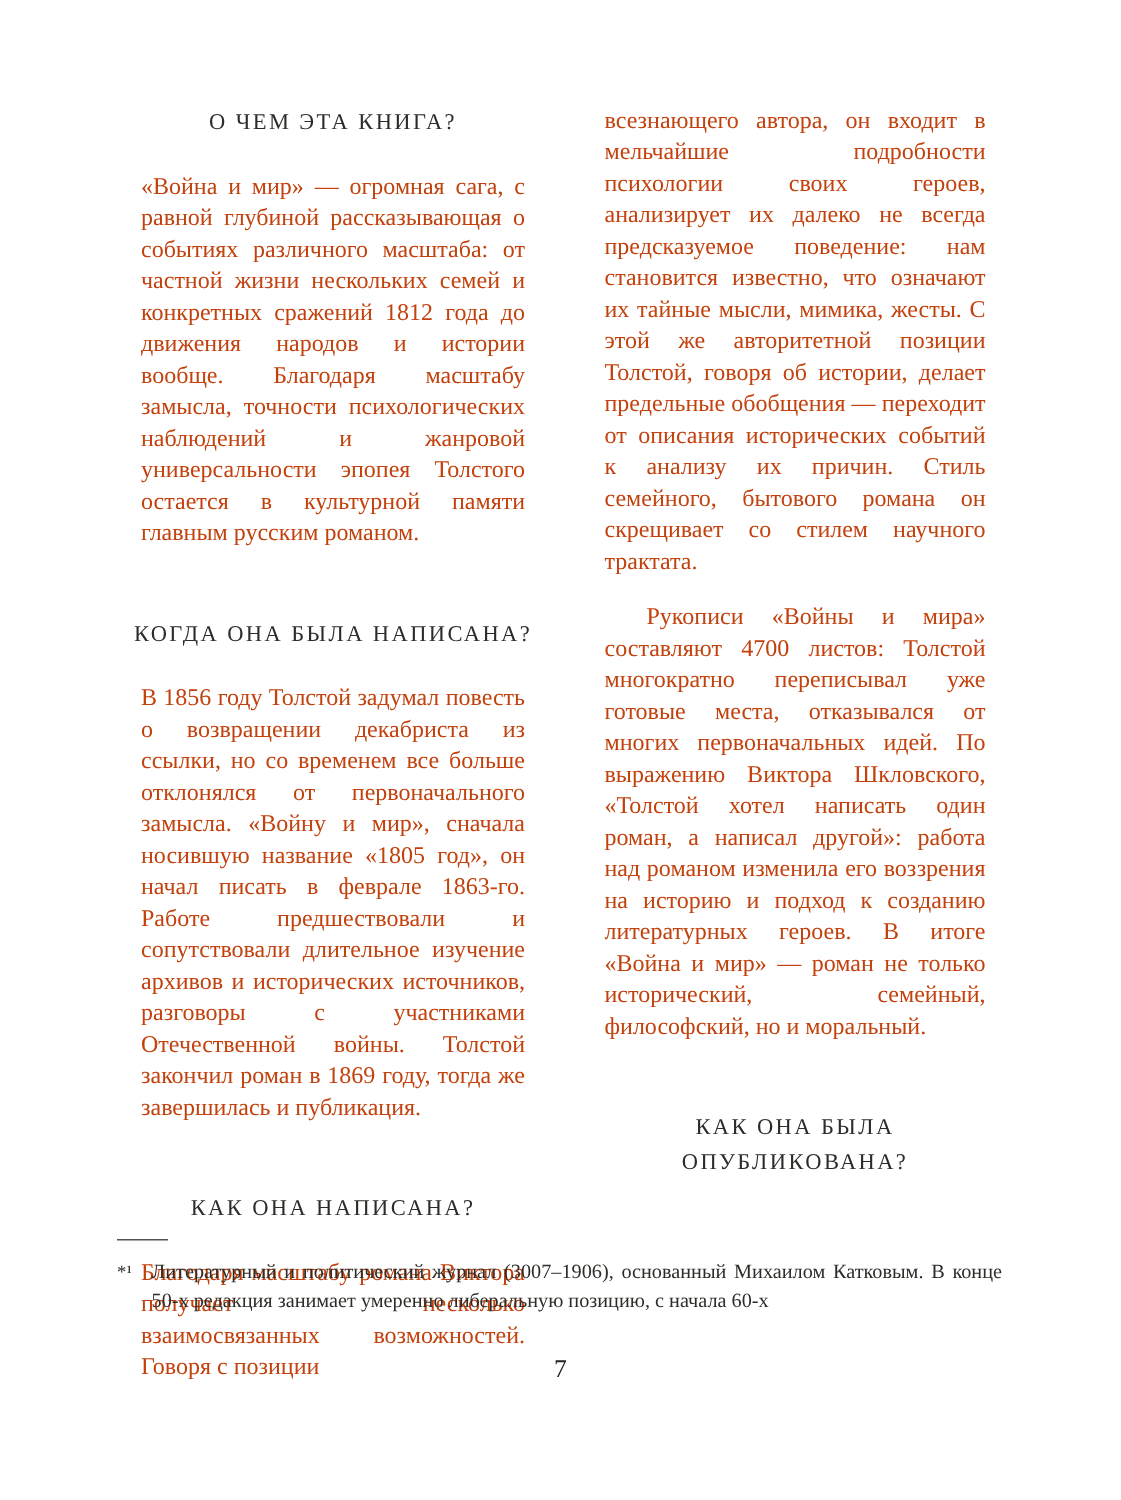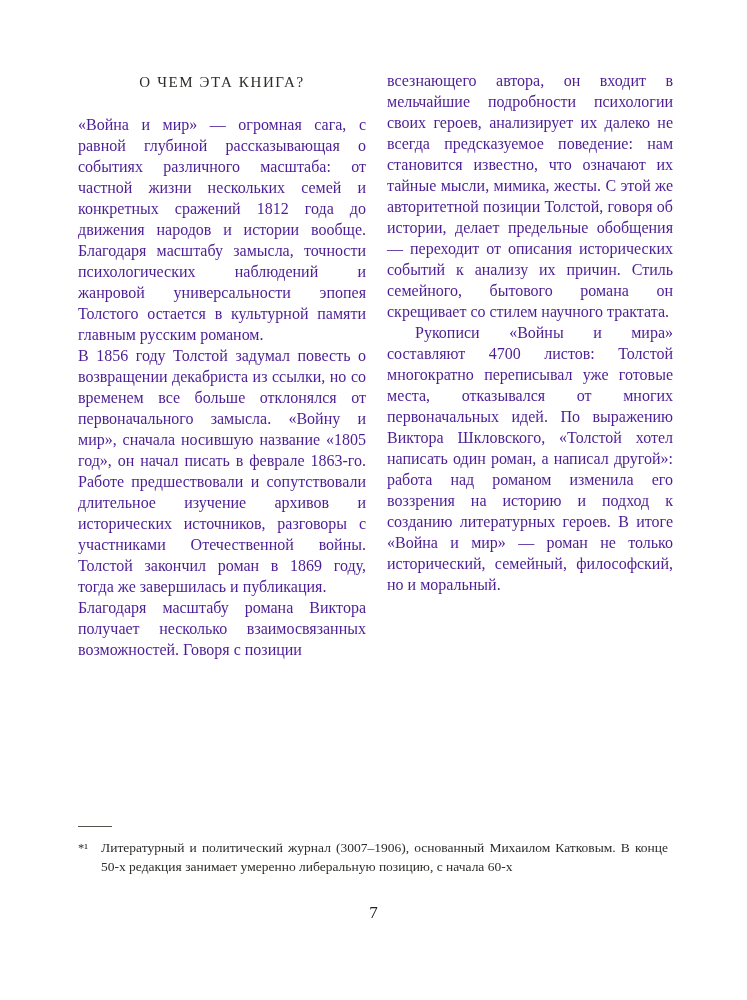--- a/index.html
+++ b/index.html
@@ -31,22 +31,22 @@
     text-align: center;
     color: #2e2c28;
     margin: 46px 0 20px 0;
   }
   .col-left .heading:first-child { margin-top: 71px; }
 
   .body {
     font-size: 16px;
     line-height: 21px;
     text-align: justify;
-    color: #4c1d95;
-    margin: 0;
+    color: #c2410c;
+    margin: 16px;
   }
   .col-right .body.first { margin-top: 70px; }
   .body.indent { text-indent: 28px; }
 
   .footnote {
     position: absolute;
     left: 78px;
     top: 826px;
     width: 590px;
   }
@@ -83,29 +83,32 @@
 </style>
 </head>
 <body>
 
 <div class="page">
 
   <div class="col col-left">
     <h2 class="heading">О ЧЕМ ЭТА КНИГА?</h2>
     <p class="body">«Война и мир» — огромная сага, с равной глубиной рассказывающая о событиях различного масштаба: от частной жизни нескольких семей и конкретных сражений 1812 года до движения народов и истории вообще. Благодаря масштабу замысла, точности психологических наблюдений и жанровой универсальности эпопея Толстого остается в культурной памяти главным русским романом.</p>
 
+    <h2 class="heading">КОГДА ОНА БЫЛА НАПИСАНА?</h2>
     <p class="body">В 1856 году Толстой задумал повесть о возвращении декабриста из ссылки, но со временем все больше отклонялся от первоначального замысла. «Войну и мир», сначала носившую название «1805 год», он начал писать в феврале 1863-го. Работе предшествовали и сопутствовали длительное изучение архивов и исторических источников, разговоры с участниками Отечественной войны. Толстой закончил роман в 1869 году, тогда же завершилась и публикация.</p>
 
+    <h2 class="heading">КАК ОНА НАПИСАНА?</h2>
     <p class="body">Благодаря масштабу романа Виктора получает несколько взаимосвязанных возможностей. Говоря с позиции</p>
   </div>
 
   <div class="col col-right">
     <p class="body first">всезнающего автора, он входит в мельчайшие подробности психологии своих героев, анализирует их далеко не всегда предсказуемое поведение: нам становится известно, что означают их тайные мысли, мимика, жесты. С этой же авторитетной позиции Толстой, говоря об истории, делает предельные обобщения — переходит от описания исторических событий к анализу их причин. Стиль семейного, бытового романа он скрещивает со стилем научного трактата.</p>
     <p class="body indent">Рукописи «Войны и мира» составляют 4700 листов: Толстой многократно переписывал уже готовые места, отказывался от многих первоначальных идей. По выражению Виктора Шкловского, «Толстой хотел написать один роман, а написал другой»: работа над романом изменила его воззрения на историю и подход к созданию литературных героев. В итоге «Война и мир» — роман не только исторический, семейный, философский, но и моральный.</p>
 
+    <h2 class="heading">КАК ОНА БЫЛА ОПУБЛИКОВАНА?</h2>
   </div>
 
   <div class="footnote">
     <div class="footnote-rule"></div>
     <div class="footnote-body">
       <span class="fn-marker">*¹</span>
       <div class="fn-text">Литературный и политический журнал (3007–1906), основанный Михаилом Катковым. В конце 50-х редакция занимает умеренно либеральную позицию, с начала 60-х</div>
     </div>
   </div>
 

